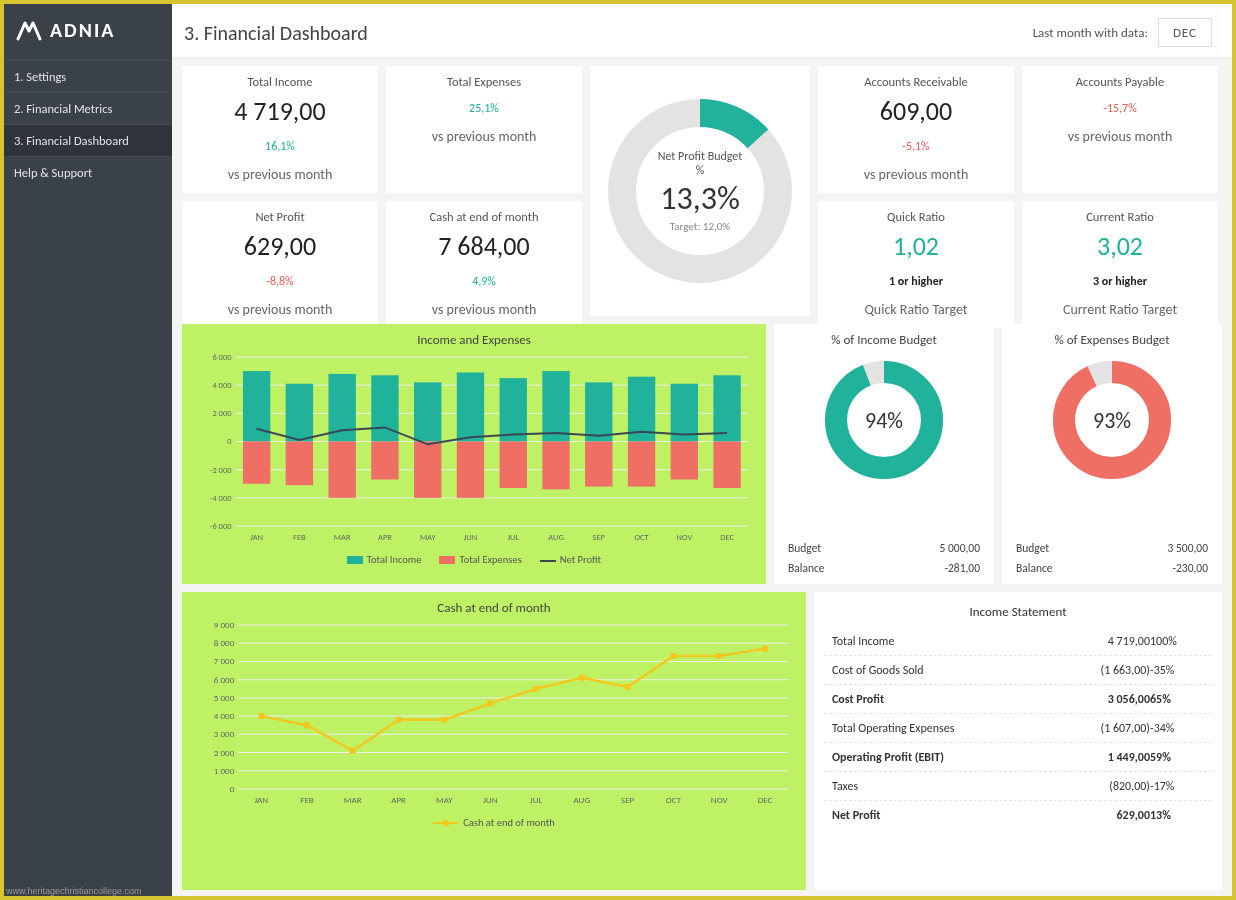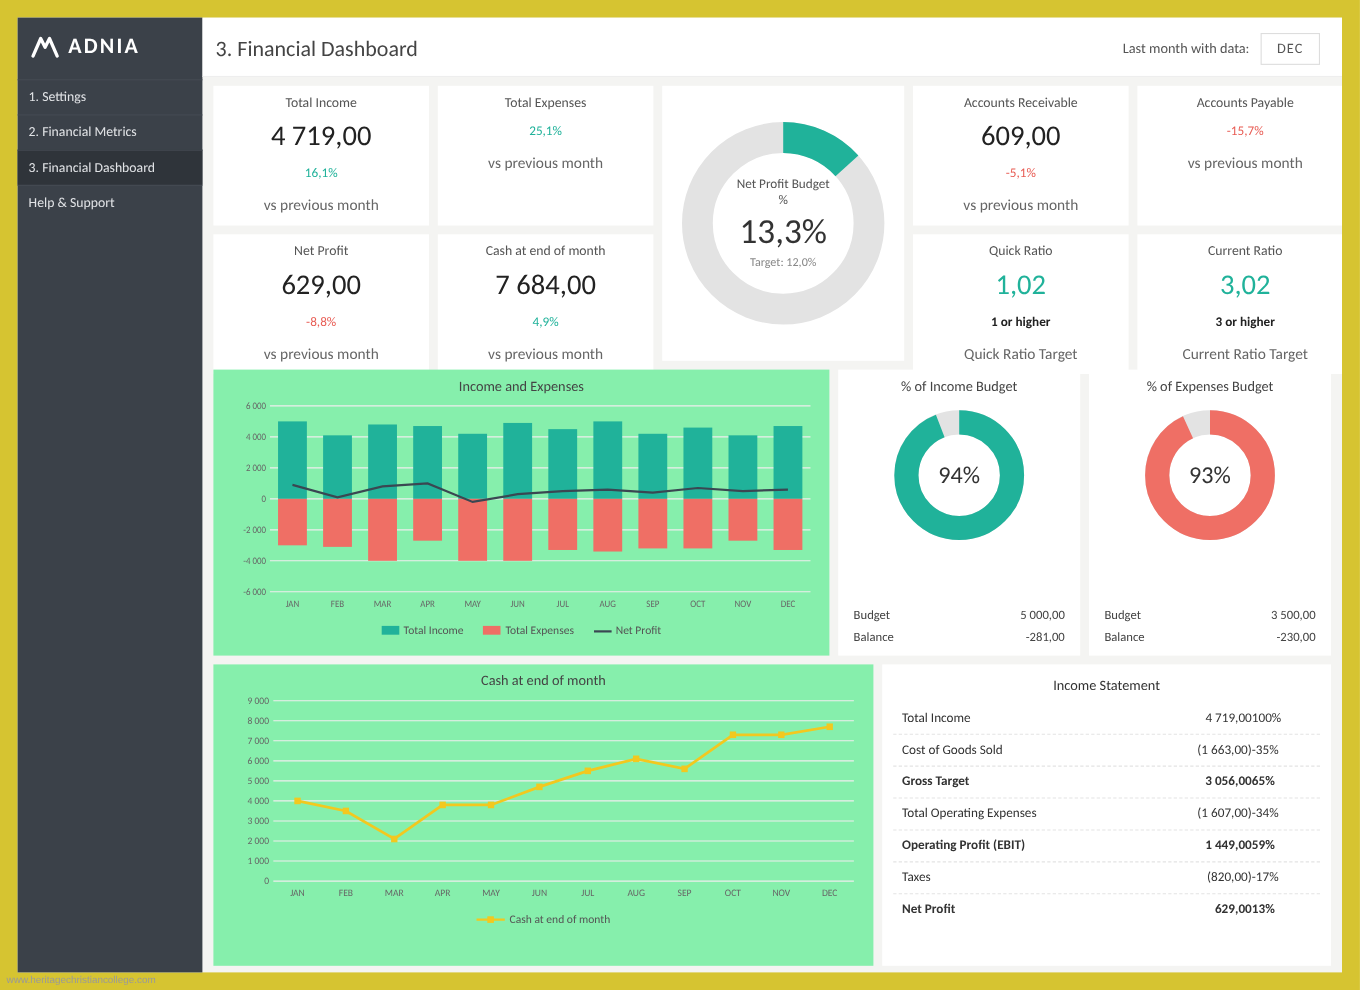--- a/index.html
+++ b/index.html
@@ -1,16 +1,16 @@
 <!DOCTYPE html>
 <html><head>
 <meta charset="utf-8">
 <style>
 html,body{margin:0;padding:0;font-family:"Segoe UI",Calibri,Arial,sans-serif;background:#d6c431;font-size:13px;color:#333}
-.page{width:1236px;height:900px;box-sizing:border-box;padding:16px;background:#d6c431;position:relative}
+.page{width:1236px;height:900px;box-sizing:border-box;padding:4px;background:#d6c431;position:relative}
 .wrap{display:flex;width:100%;height:100%;background:#f4f4f2}
 .sidebar{width:168px;background:#3b4149;color:#e1e3e6;flex-shrink:0}
 .logo{display:flex;align-items:center;gap:8px;padding:14px 12px 18px 12px;font-weight:600;font-size:20px;letter-spacing:2px;color:#fff}
 .logo svg{flex-shrink:0}
 .navitem{padding:8px 10px;font-size:12.5px;cursor:pointer;border-top:1px solid #454b53}
 .navitem.active{background:#2f343a}
 .main{flex:1;display:flex;flex-direction:column;overflow:hidden}
 .header{display:flex;align-items:center;justify-content:space-between;padding:14px 20px 10px 12px;background:#fff;border-bottom:1px solid #eee}
 .htitle{font-size:20px;font-weight:400;color:#444}
 .hright{display:flex;align-items:center;gap:10px;font-size:13px;color:#555}
@@ -26,21 +26,21 @@
 .kdelta.green{color:#20b29a}
 .kdelta.red{color:#e85c54}
 .ksub{font-size:14px;color:#666;margin-top:13px}
 .gauge{width:220px;flex-shrink:0;display:flex;flex-direction:column;align-items:center;justify-content:center;padding:6px 4px}
 .gcenter{position:absolute;top:50%;left:50%;transform:translate(-50%,-50%);text-align:center}
 .gwrap{position:relative;width:190px;height:190px}
 .glabel{font-size:12px;color:#555}
 .gvalue{font-size:32px;font-weight:400;margin:2px 0}
 .gtarget{font-size:11px;color:#888}
 .midcol{display:flex;flex-direction:column;gap:8px;flex:1}
-.chartcard{background:#86efac;padding:8px 10px 6px 10px}
+.chartcard{background:#bef264;padding:8px 10px 6px 10px}
 .ctitle{text-align:center;font-size:13px;color:#444;margin-bottom:4px}
 .legend{display:flex;justify-content:center;gap:18px;font-size:10.5px;color:#555;margin-top:4px}
 .lg{display:flex;align-items:center;gap:4px}
 .sw{width:16px;height:8px}
 .donutsmall{flex:1;background:#fff;padding:8px 10px 6px 10px;text-align:center;display:flex;flex-direction:column}
 .dswrap{position:relative;width:130px;height:130px;margin:4px auto}
 .dsv{position:absolute;top:50%;left:50%;transform:translate(-50%,-50%);font-size:22px}
 .dstable{font-size:11.5px;color:#444;margin-top:auto}
 .dstable .drow{display:flex;justify-content:space-between;padding:3px 4px}
 .isheader{text-align:center;font-size:13px;padding:6px 0 8px 0}
@@ -337,21 +337,21 @@
                   <span class="l">Total Income</span>
                   <span class="v">4 719,00</span>
                   <span class="p">100%</span>
                 </div>
                 <div class="isrow">
                   <span class="l">Cost of Goods Sold</span>
                   <span class="v">(1 663,00)</span>
                   <span class="p">-35%</span>
                 </div>
                 <div class="isrow bold">
-                  <span class="l">Gross Target</span>
+                  <span class="l">Cost Profit</span>
                   <span class="v">3 056,00</span>
                   <span class="p">65%</span>
                 </div>
                 <div class="isrow">
                   <span class="l">Total Operating Expenses</span>
                   <span class="v">(1 607,00)</span>
                   <span class="p">-34%</span>
                 </div>
                 <div class="isrow bold">
                   <span class="l">Operating Profit (EBIT)</span>

